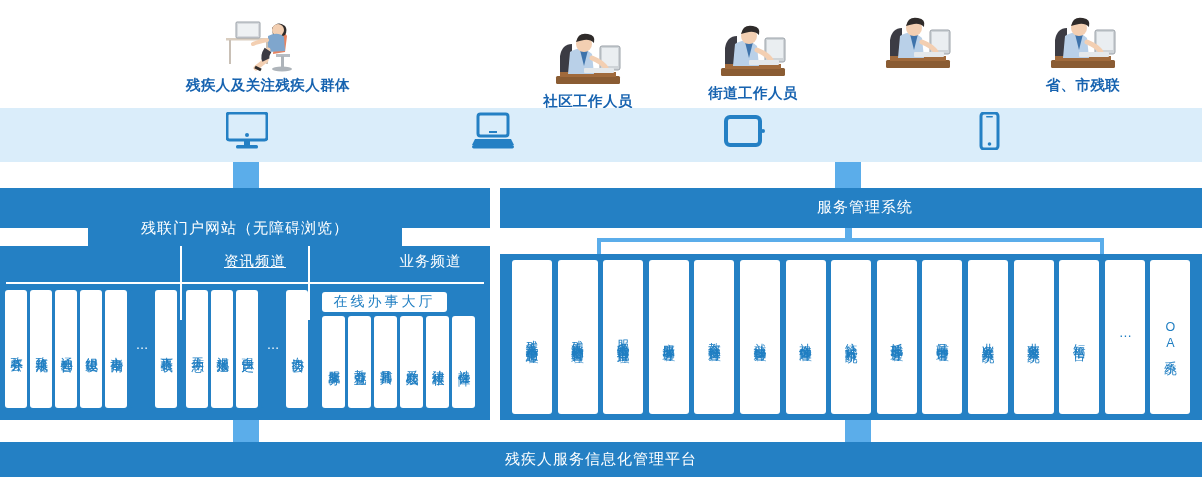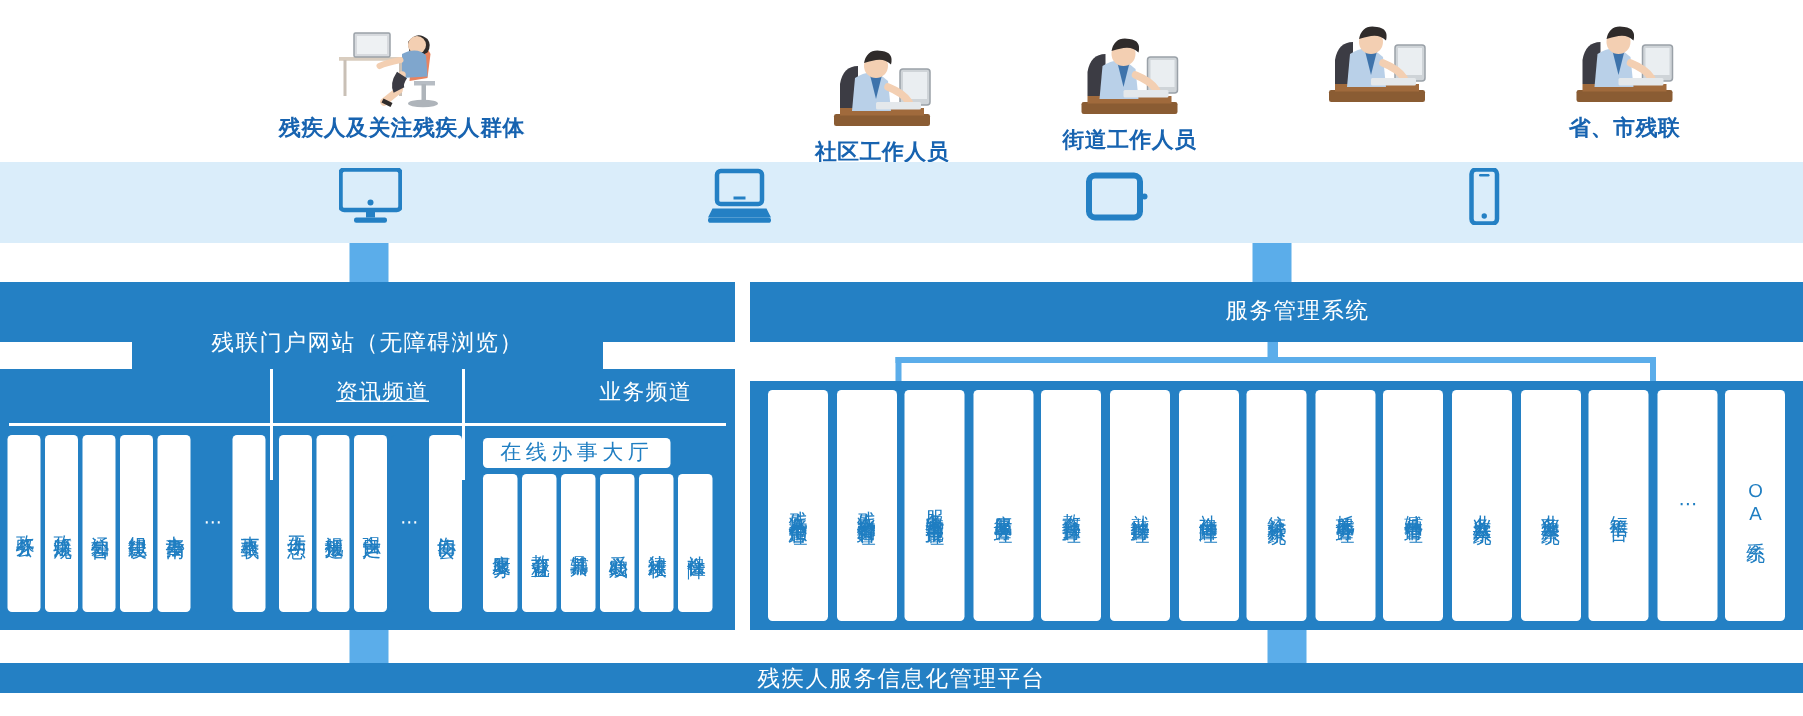--- a/index.html
+++ b/index.html
@@ -60,21 +60,21 @@
   .card{
     position:absolute;background:#ffffff;border-radius:3px;
     color:#1f7ec2;font-size:12.5px;line-height:14px;
     writing-mode:vertical-rl;text-orientation:upright;
     display:flex;align-items:center;justify-content:center;
     letter-spacing:1.5px;box-sizing:border-box;padding:6px 0;
   }
   .card.dots{letter-spacing:3px;}
 
   .footer{
-    position:absolute;left:0;top:442px;width:1202px;height:20px;
+    position:absolute;left:0;top:442px;width:1202px;height:35px;
     background:#2480c4;color:#ffffff;font-size:15px;letter-spacing:1px;
     display:flex;align-items:center;justify-content:center;
   }
 </style>
 </head>
 <body>
 
 <div class="stage">
 
   <div id="actors">

